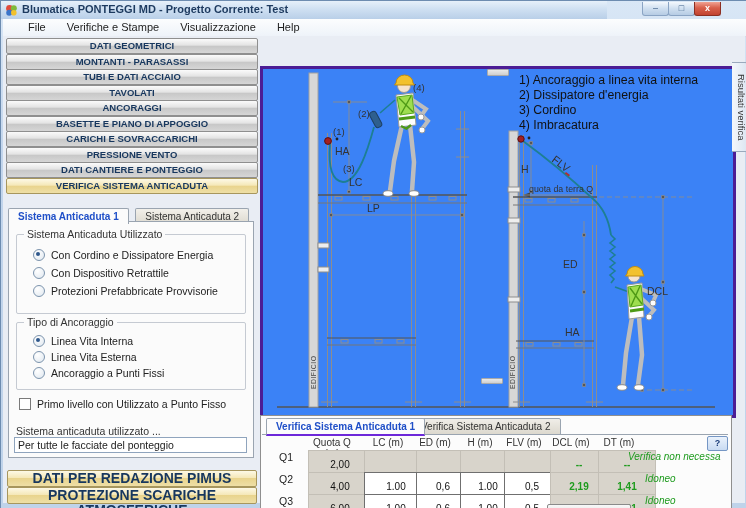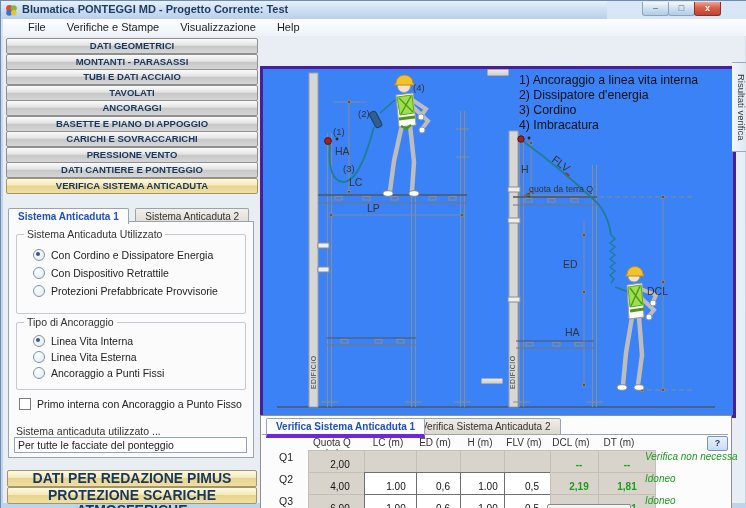--- a/index.html
+++ b/index.html
@@ -59,21 +59,21 @@
 
   
   .side-tab{left:729px;top:26px;width:15px;height:88px;border:1px solid #9aa9bc;border-left:none;
             border-radius:0 3px 3px 0;background:linear-gradient(90deg,#f4f7fb,#dce6f2);
             writing-mode:vertical-rl;font-size:9.5px;color:#333;text-align:center;cursor:pointer;}
 
   
   .botpanel{left:257px;top:379px;width:470px;height:120px;background:#fcfcfc;border:1px solid #8f8f8f;}
   .v-tab{position:absolute;top:2px;height:15px;line-height:15px;font-size:10px;padding:0 9px;
          border:1px solid #9aa4b0;border-radius:2px 2px 0 0;cursor:pointer;}
-  .v-tab.on{left:5px;background:#fcfcfc;color:#1f4fc8;font-weight:700;border-bottom:4px solid #6d28d9;z-index:2;}
+  .v-tab.on{left:5px;background:#fcfcfc;color:#1f4fc8;font-weight:700;border-bottom:2px solid #6d28d9;z-index:2;}
   .v-tab.off{left:150px;background:linear-gradient(#f0eee8,#dcd8ce);color:#333;z-index:1;}
   .tline{position:absolute;left:1px;top:18px;width:466px;height:0;border-top:1px solid #9aa4b0;}
   .hdr{position:absolute;top:21px;font-size:10px;color:#333;text-align:center;}
   .rowlabel{position:absolute;width:16px;font-size:10.5px;color:#222;text-align:right;}
   .cell{position:absolute;height:13px;font-family:"Liberation Sans",sans-serif;font-size:10px;
         text-align:center;padding:8px;color:#111;}
   .cell.ed{background:#fff;border:1px solid #6f6f6f;}
   .cell.ro{background:#d8d4cb;border:1px solid #c3bfb6;}
   .cell.res{background:#d8d4cb;border:1px solid #c3bfb6;color:#1e9b1e;font-weight:700;}
   .status{position:absolute;font-size:10px;font-style:italic;color:#1e9b1e;white-space:nowrap;}
@@ -151,21 +151,21 @@
         </div>
         <div class="optrow" style="top:28px;">
           <span class="radio"></span><span>Linea Vita Esterna</span>
         </div>
         <div class="optrow" style="top:44px;">
           <span class="radio"></span><span>Ancoraggio a Punti Fissi</span>
         </div>
       </div>
 
       <div class="checkrow" style="left:10px;top:176px;">
-        <span class="checkbox"></span><span>Primo interna con Ancoraggio a Punto Fisso</span>
+        <span class="checkbox"></span><span>Primo livello con Utilizzato a Punto Fisso</span>
       </div>
 
       <div class="fieldlabel" style="left:7px;top:203px;">Sistema anticaduta utilizzato ...</div>
       <input class="textfield" style="left: 5px; top: 215px; width: 225px;" value="Per tutte le facciate del ponteggio">
     </div>
 
     <div class="abs bigbtn" style="top:434px;">DATI PER REDAZIONE PIMUS</div>
     <div class="abs bigbtn" style="top:451px;">PROTEZIONE SCARICHE ATMOSFERICHE</div>
 
     <div class="abs drawpanel">
@@ -365,30 +365,30 @@
       <div class="helpbtn">?</div>
 
       <div class="rowlabel" style="left:16px;top:35px;">Q1</div>
       <div class="cell ro" style="left:47px;top:34px;width:46px;">2,00</div>
       <div class="cell ro" style="left:103px;top:34px;width:46px;"></div>
       <div class="cell ro" style="left:155px;top:34px;width:36px;"></div>
       <div class="cell ro" style="left:199px;top:34px;width:38px;"></div>
       <div class="cell ro" style="left:243px;top:34px;width:38px;"></div>
       <div class="cell res" style="left:289px;top:34px;width:40px;">--</div>
       <div class="cell res" style="left:337px;top:34px;width:40px;">--</div>
-      <div class="status" style="left:384px;top:35px;">Verifica non necessa</div>
+      <div class="status" style="left:367px;top:35px;">Verifica non necessa</div>
 
       <div class="rowlabel" style="left:16px;top:57px;">Q2</div>
       <div class="cell ro" style="left:47px;top:56px;width:46px;">4,00</div>
       <div class="cell ed" style="left:103px;top:56px;width:46px;">1.00</div>
       <div class="cell ed" style="left:155px;top:56px;width:36px;">0,6</div>
       <div class="cell ed" style="left:199px;top:56px;width:38px;">1.00</div>
       <div class="cell ed" style="left:243px;top:56px;width:38px;">0,5</div>
       <div class="cell res" style="left:289px;top:56px;width:40px;">2,19</div>
-      <div class="cell res" style="left:337px;top:56px;width:40px;">1,81</div>
+      <div class="cell res" style="left:337px;top:56px;width:40px;">1,41</div>
       <div class="status" style="left:384px;top:57px;">Idoneo</div>
 
       <div class="rowlabel" style="left:16px;top:79px;">Q3</div>
       <div class="cell ro" style="left:47px;top:78px;width:46px;">6,00</div>
       <div class="cell ed" style="left:103px;top:78px;width:46px;">1.00</div>
       <div class="cell ed" style="left:155px;top:78px;width:36px;">0,6</div>
       <div class="cell ed" style="left:199px;top:78px;width:38px;">1.00</div>
       <div class="cell ed" style="left:243px;top:78px;width:38px;">0,5</div>
       <div class="cell res" style="left:289px;top:78px;width:40px;">2,19</div>
       <div class="cell res" style="left:337px;top:78px;width:40px;">3,81</div>

